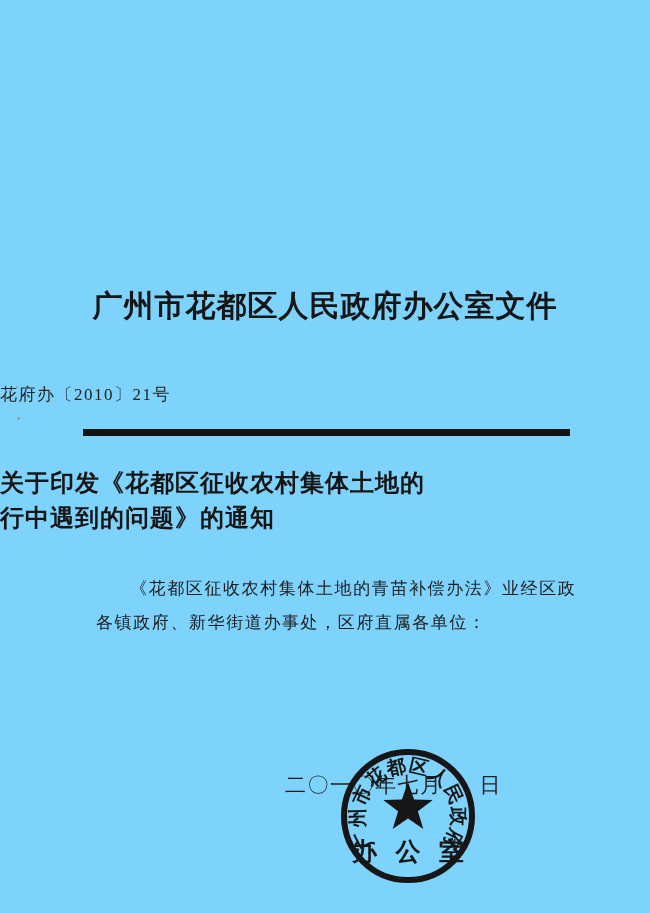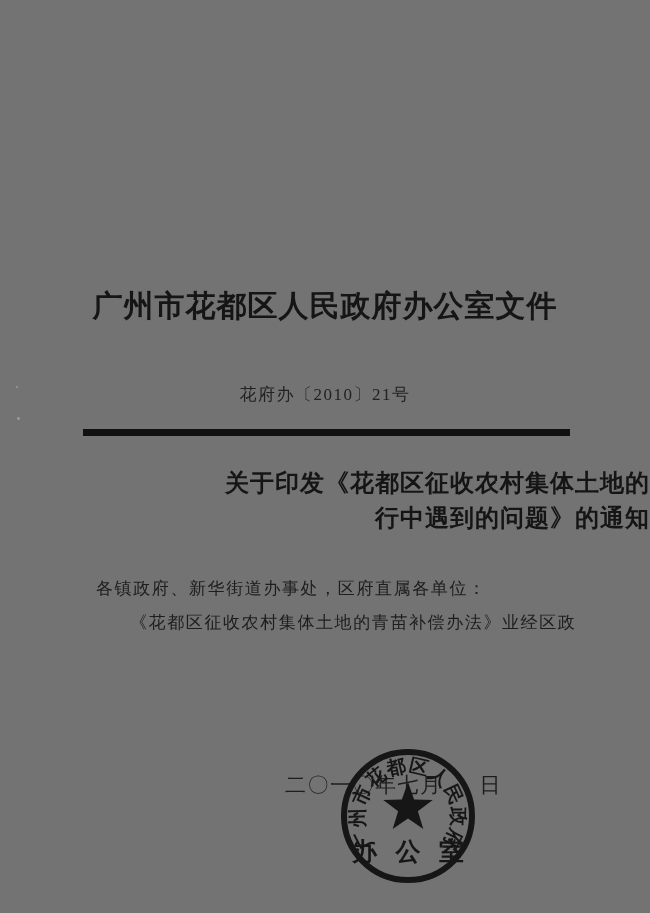--- a/index.html
+++ b/index.html
@@ -2,21 +2,21 @@
 <html><head>
 <meta charset="utf-8">
 <style>
   * { margin: 0; padding: 0; box-sizing: border-box; }
   html, body { background: #e8e8e8; }
   .page {
     position: relative;
     width: 650px;
     height: 913px;
     margin: 0 auto;
-    background: #737373;
+    background: #7dd3fc;
     overflow: hidden;
     font-family: "Liberation Serif", "DejaVu Serif", serif;
     color: #1c1c1c;
   }
 
   
   .doc-title {
     position: absolute;
     left: 0; right: 0;
     top: 286px;
@@ -26,42 +26,42 @@
     letter-spacing: 1px;
     color: #151515;
     white-space: nowrap;
   }
 
   
   .doc-number {
     position: absolute;
     left: 0; right: 0;
     top: 383px;
-    text-align: center;
+    text-align: left;
     font-size: 17px;
     letter-spacing: 1.5px;
     color: #222222;
   }
 
   
   .header-divider {
     position: absolute;
     left: 83px;
     top: 429px;
     width: 487px;
     height: 7px;
     background: #111111;
   }
 
   
   .subject {
     position: absolute;
     left: 0; right: 0;
     top: 466px;
-    text-align: right;
+    text-align: left;
     font-weight: bold;
     font-size: 24px;
     line-height: 35px;
     letter-spacing: 1px;
     color: #151515;
   }
 
   
   .body-text {
     position: absolute;
@@ -122,22 +122,22 @@
   <div class="doc-number">花府办〔2010〕21号</div>
 
   <div class="header-divider"></div>
 
   <div class="subject">
     <div>关于印发《花都区征收农村集体土地的</div>
     <div>行中遇到的问题》的通知</div>
   </div>
 
   <div class="body-text">
+    <div class="line indent">《花都区征收农村集体土地的青苗补偿办法》业经区政</div>
     <div class="line">各镇政府、新华街道办事处，区府直属各单位：</div>
-    <div class="line indent">《花都区征收农村集体土地的青苗补偿办法》业经区政</div>
   </div>
 
   <div class="date-line">
     <span>二〇一〇年七月</span><span class="date-suffix">日</span>
   </div>
 
   <svg class="seal" viewBox="0 0 160 160">
 
     <circle cx="80" cy="80" r="64" fill="none" stroke="#161616" stroke-width="6"></circle>
 

